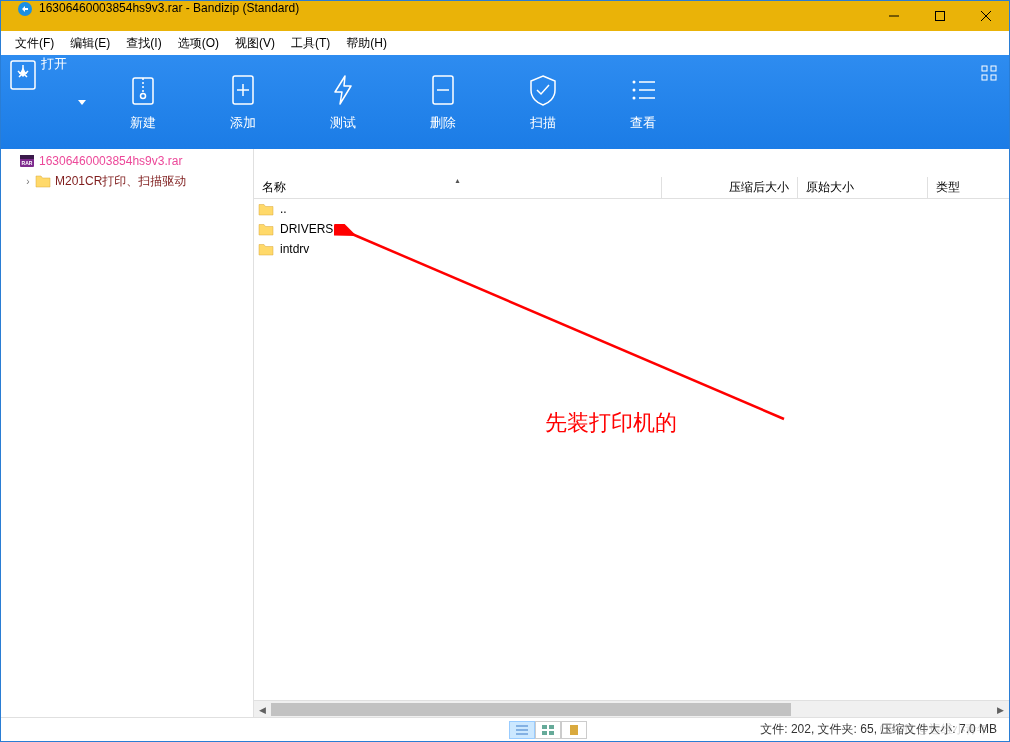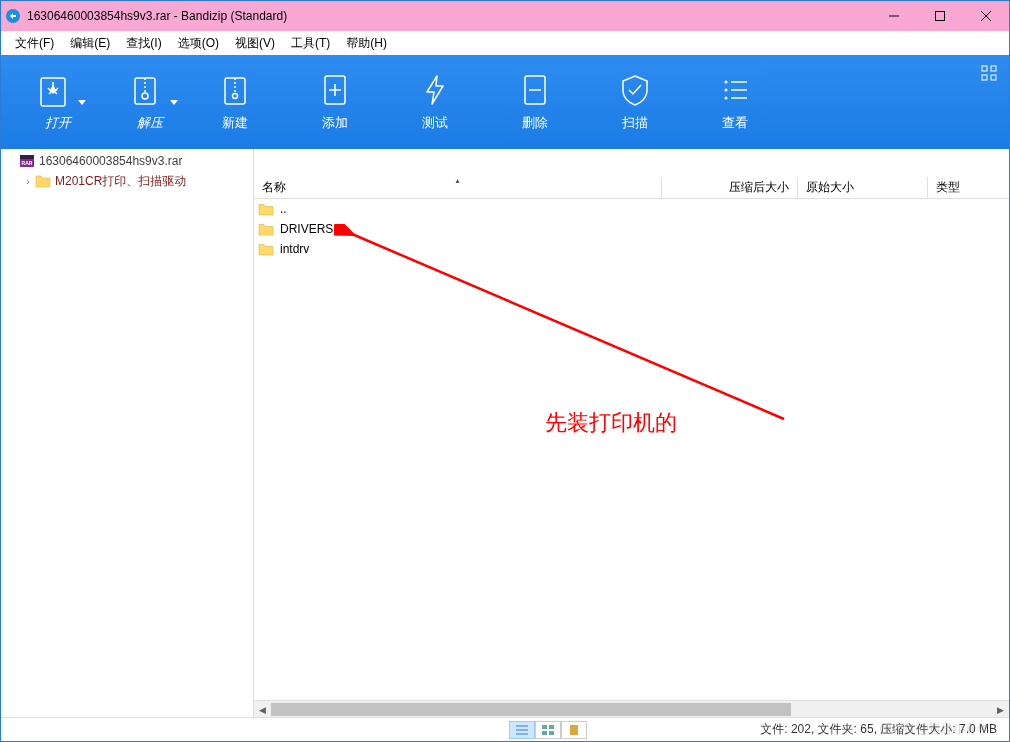--- a/index.html
+++ b/index.html
@@ -1,42 +1,42 @@
 <!DOCTYPE html>
 <html><head>
 <meta charset="utf-8">
 <style>
 * { margin: 0; padding: 0; box-sizing: border-box; font-family: "Microsoft YaHei", "Segoe UI", sans-serif; }
 body { width: 1010px; height: 742px; overflow: hidden; background: #fff; border: 1px solid #2a7dd4; position: relative; }
 
-.titlebar { height: 30px; display: flex; align-items: center; background: #f9a8d4; padding-left: 4px; }
+.titlebar { height: 30px; display: flex; background: #eab308; padding-left: 16px; }
 .titlebar .app-icon { width: 16px; height: 16px; margin-right: 6px; }
 .titlebar .title-text { font-size: 12px; color: #000; flex: 1; }
 .titlebar .win-btns { display: flex; }
 .titlebar .win-btn { width: 46px; height: 30px; display: flex; align-items: center; justify-content: center; cursor: pointer; }
 
 .menubar { height: 24px; display: flex; align-items: center; padding: 0 6px; background: #fff; font-size: 12px; }
 .menubar .menu-item { padding: 3px 8px; cursor: pointer; }
 
 .toolbar { height: 94px; background: linear-gradient(to bottom, #2e8cf0, #1b7ce6); display: flex; align-items: center; position: relative; }
 .toolbar .tb-btn { width: 100px; height: 94px; display: flex; flex-direction: column; align-items: center; justify-content: center; color: #fff; cursor: pointer; position: relative; }
 .toolbar .tb-icon { width: 36px; height: 36px; margin-bottom: 6px; }
 .toolbar .tb-label { font-size: 13px; }
 .toolbar .tb-btn.split { width: auto; flex-direction: row; padding: 0; }
-.toolbar .tb-btn.split .main-part { display: flex; flex-direction: column; align-items: flex-end; justify-content: center; width: 70px; height: 94px; font-style: italic; }
+.toolbar .tb-btn.split .main-part { display: flex; flex-direction: row; align-items: flex-start; justify-content: center; width: 70px; height: 94px; }
 .toolbar .tb-btn.split .drop-part { width: 22px; height: 94px; display: flex; align-items: center; justify-content: center; }
 .toolbar .extra-btn { position: absolute; right: 12px; top: 10px; color: #fff; cursor: pointer; }
 
 .main-area { display: flex; height: calc(742px - 30px - 24px - 94px - 24px - 2px); }
 .tree-panel { width: 253px; border-right: 1px solid #e0e0e0; overflow: auto; font-size: 12px; padding-top: 2px; }
 .tree-item { display: flex; align-items: center; height: 20px; padding-left: 4px; cursor: pointer; }
 .tree-item .folder-ico { width: 16px; height: 14px; margin-right: 4px; }
 .tree-item .expand-arrow { width: 14px; height: 14px; display: flex; align-items: center; justify-content: center; font-size: 10px; color: #777; }
 .tree-item.level1 { padding-left: 20px; }
-.tree-item .tree-label { color: #404040; }
+.tree-item .tree-label { color: #ec4899; }
 .tree-item .tree-label.link { color: #7f1d1d; }
 
 .file-panel { flex: 1; display: flex; flex-direction: column; position: relative; margin-top: 28px; }
 .file-header { height: 22px; display: flex; border-bottom: 1px solid #e0e0e0; font-size: 12px; align-items: center; }
 .file-header .col { padding: 0 8px; height: 22px; display: flex; align-items: center; border-right: 1px solid #e0e0e0; cursor: pointer; }
 .col-name { width: 408px; position: relative; }
 .col-comp { width: 136px; justify-content: flex-end; }
 .col-orig { width: 130px; justify-content: flex-start; }
 .col-type { flex: 1; border-right: none !important; }
 .sort-caret { position: absolute; left: 50%; top: -1px; transform: translateX(-50%); font-size: 8px; color: #555; }
@@ -112,35 +112,20 @@
             <path d="M13 16 L18 21 L23 16 M18 10 L18 21" fill="none" stroke="#fff" stroke-width="1.5"></path>
           </svg></span>
       <span class="tb-label">打开</span>
     </div>
     <div class="drop-part">
         <svg width="8" height="5">
           <path d="M0 0 L8 0 L4 5 Z" fill="#fff"></path>
         </svg>
       </div>
   </div>
-  <div class="tb-btn split">
-    <div class="main-part">
-      <span class="tb-icon"><svg viewBox="0 0 36 36">
-            <rect x="8" y="6" width="20" height="26" rx="2" fill="none" stroke="#fff" stroke-width="1.5"></rect>
-            <line x1="18" y1="6" x2="18" y2="20" stroke="#fff" stroke-width="1.5" stroke-dasharray="2,2"></line>
-            <circle cx="18" cy="24" r="3" fill="none" stroke="#fff" stroke-width="1.5"></circle>
-          </svg></span>
-      <span class="tb-label">解压</span>
-    </div>
-    <div class="drop-part">
-        <svg width="8" height="5">
-          <path d="M0 0 L8 0 L4 5 Z" fill="#fff"></path>
-        </svg>
-      </div>
-  </div>
   <div class="tb-btn">
     <span class="tb-icon"><svg viewBox="0 0 36 36">
           <rect x="8" y="6" width="20" height="26" rx="2" fill="none" stroke="#fff" stroke-width="1.5"></rect>
           <line x1="18" y1="6" x2="18" y2="22" stroke="#fff" stroke-width="1.5" stroke-dasharray="2,2"></line>
           <circle cx="18" cy="24" r="2.5" fill="none" stroke="#fff" stroke-width="1.5"></circle>
         </svg></span>
     <span class="tb-label">新建</span>
   </div>
   <div class="tb-btn">
     <span class="tb-icon"><svg viewBox="0 0 36 36">

